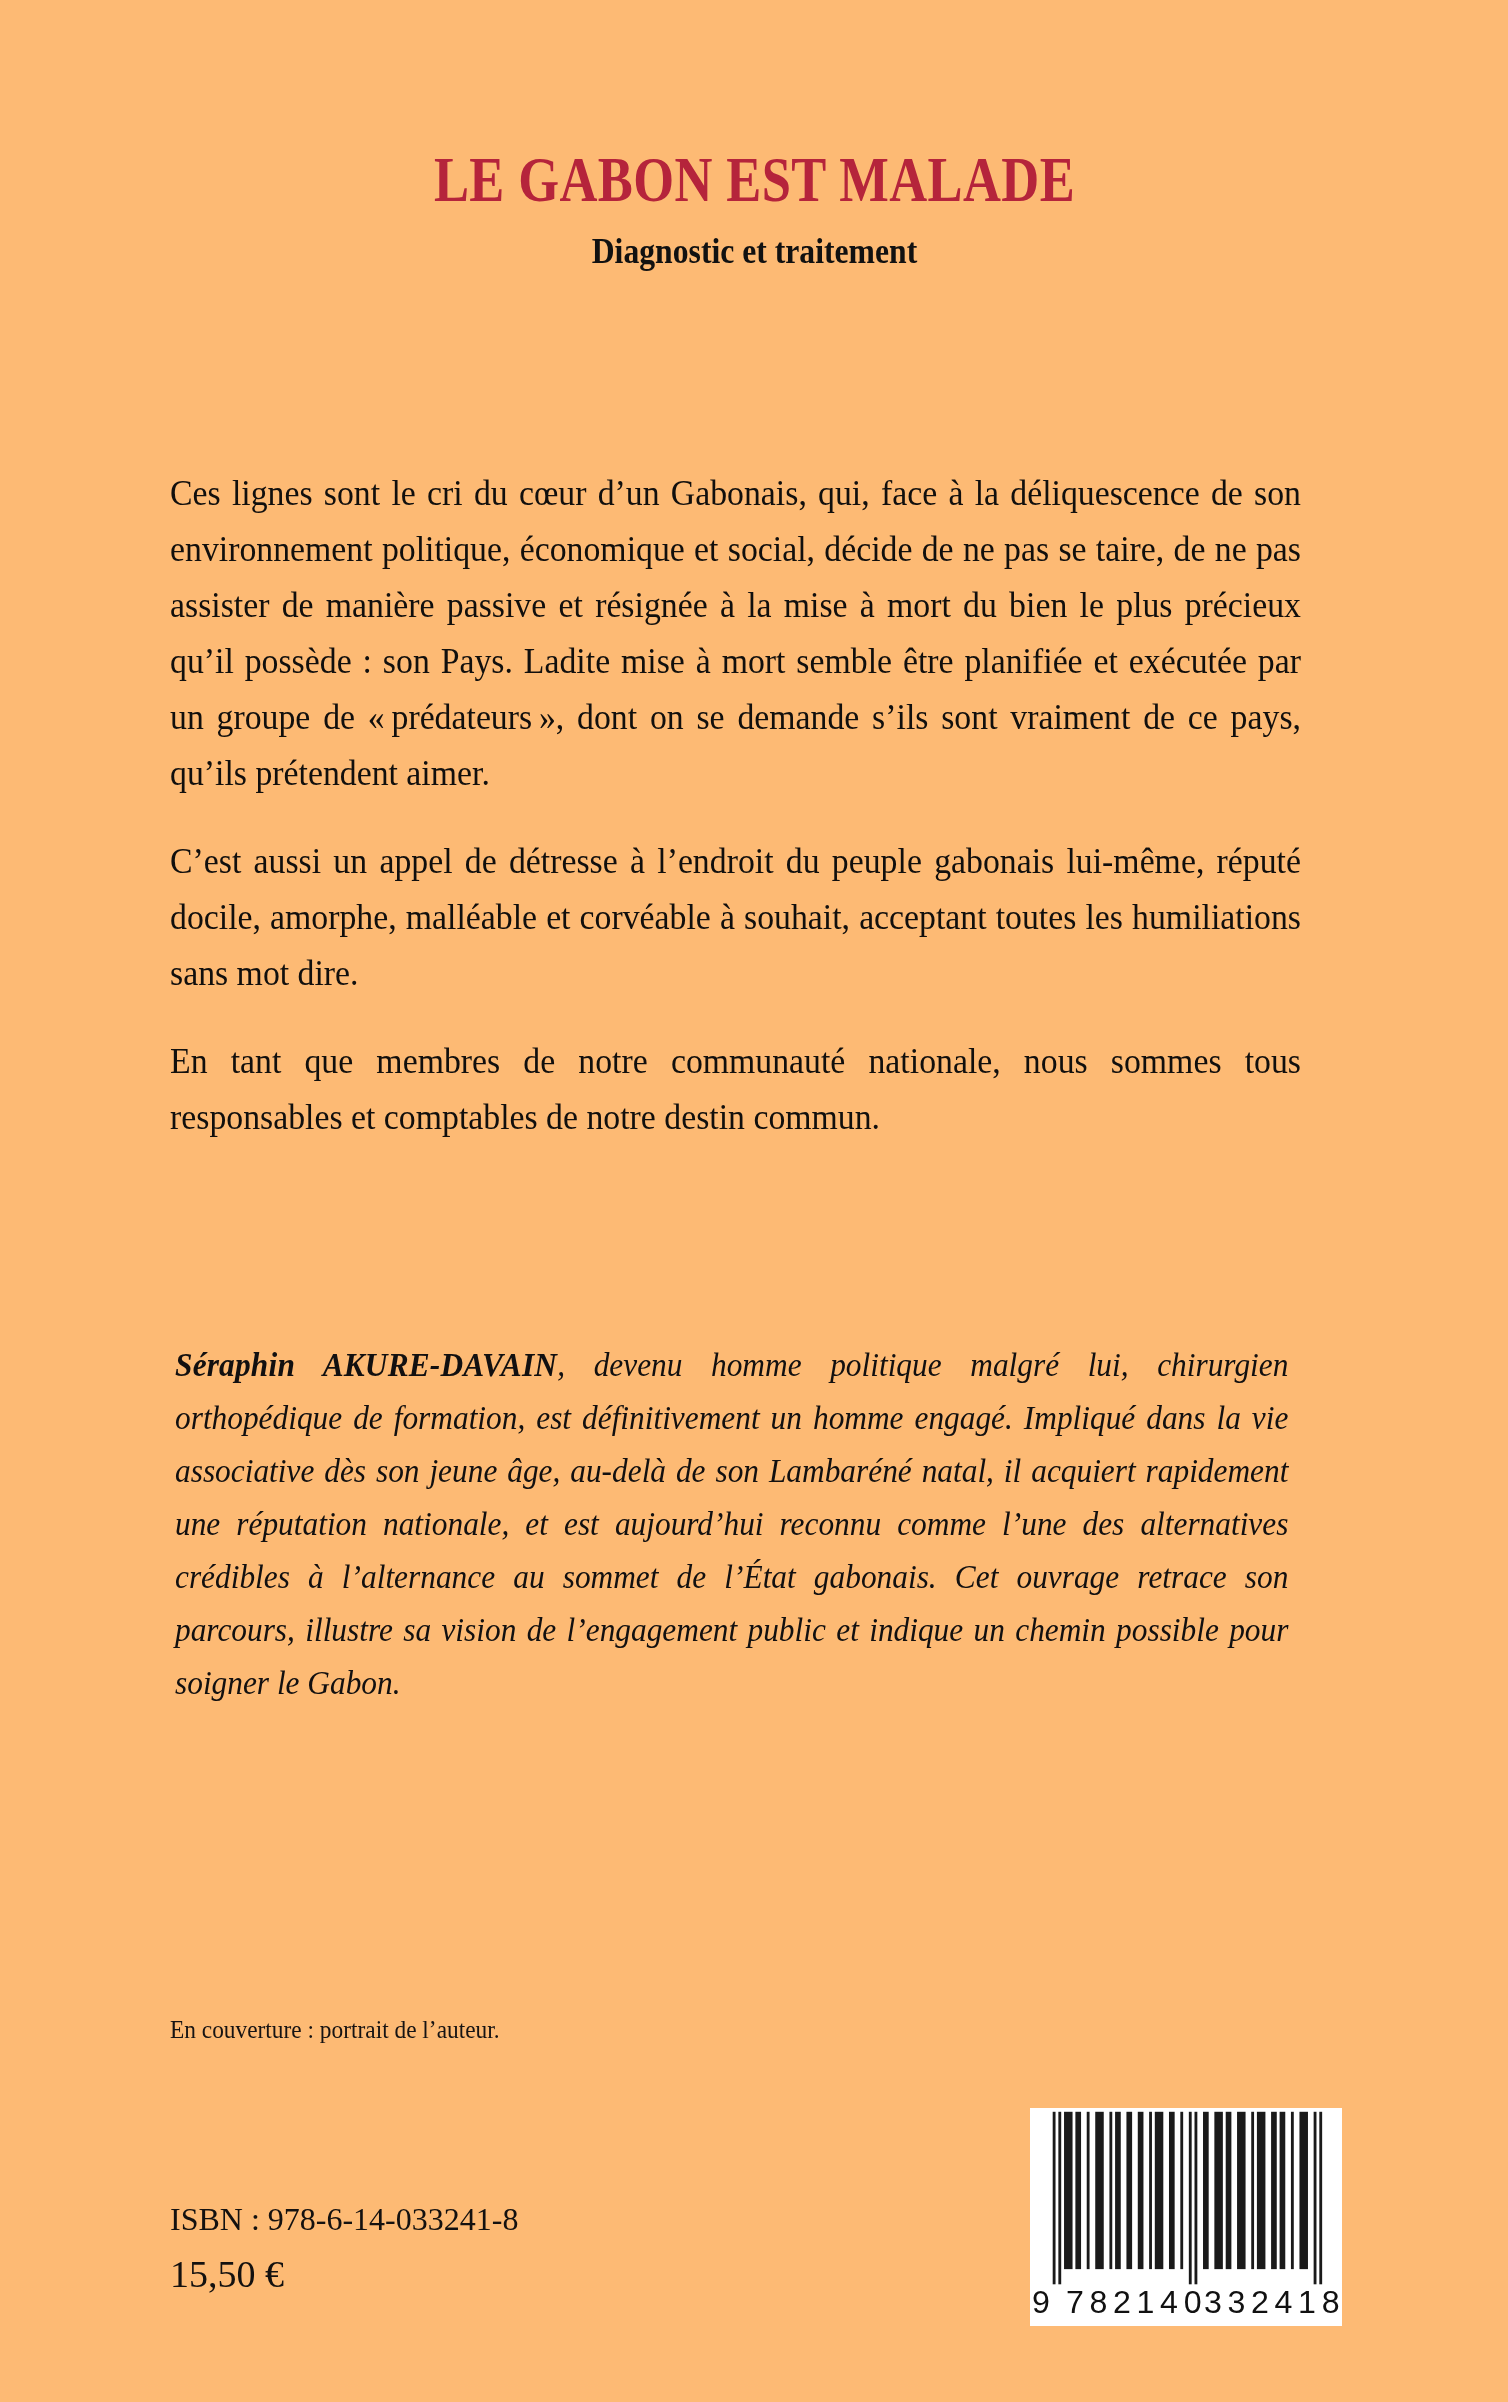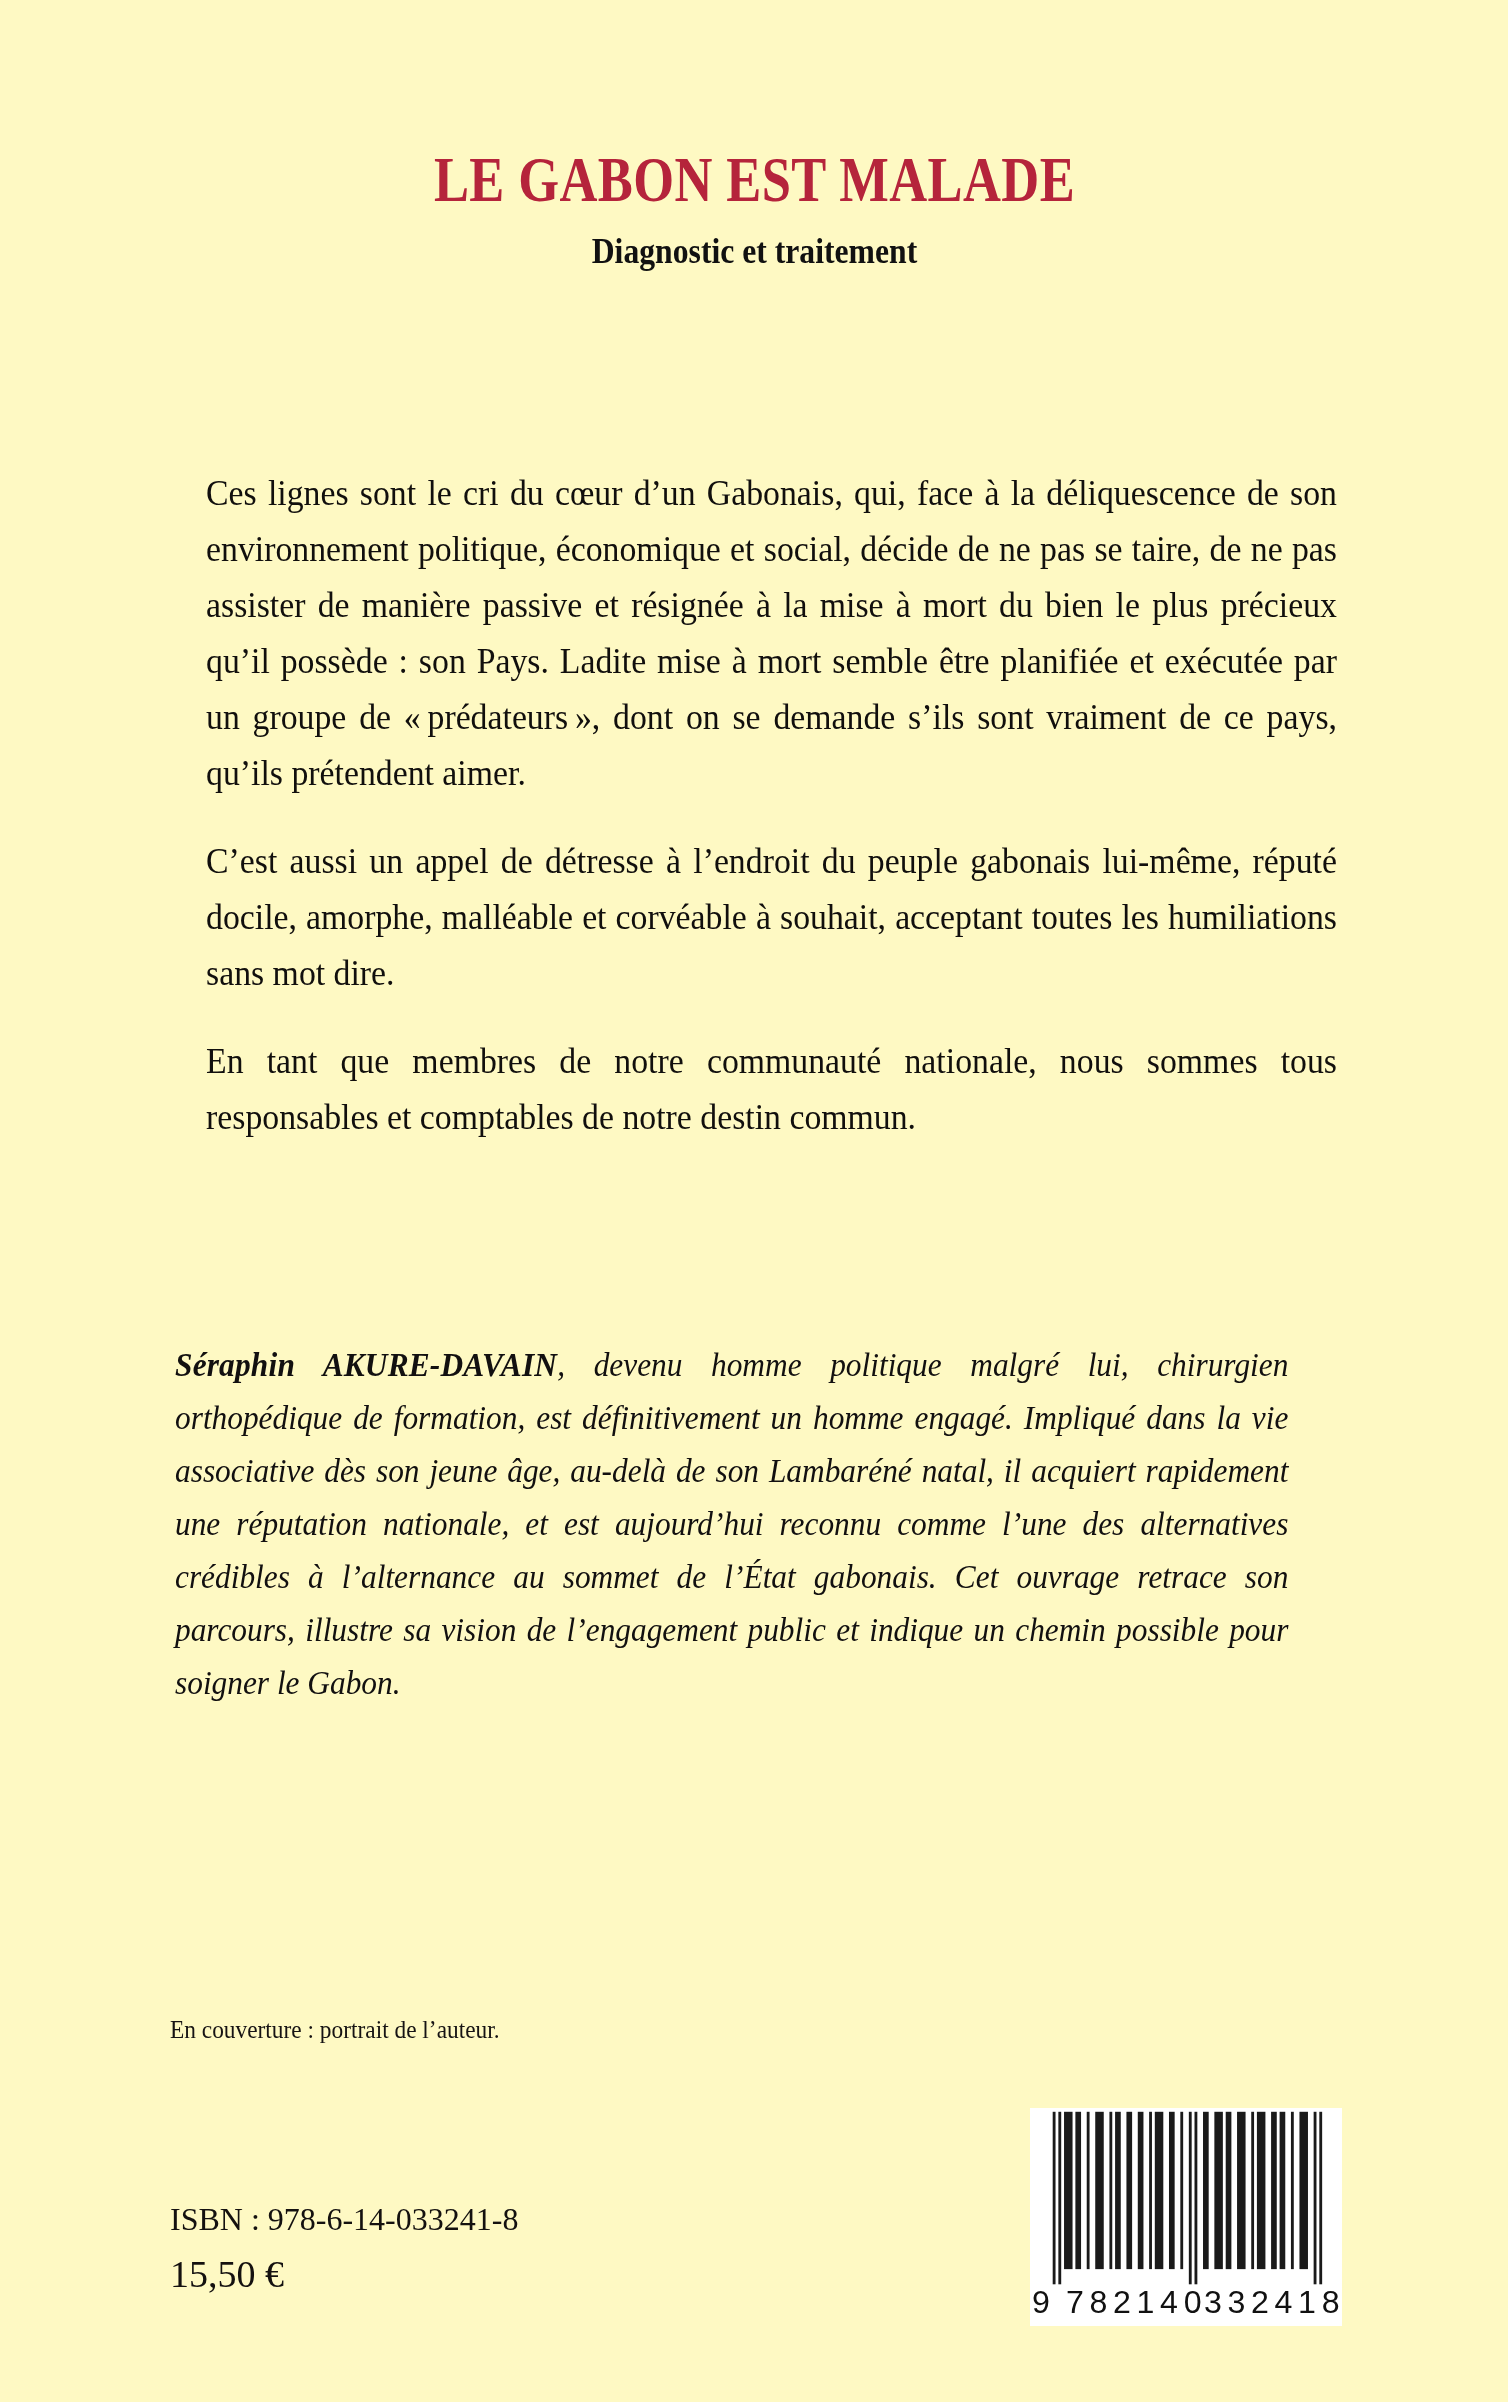--- a/index.html
+++ b/index.html
@@ -6,21 +6,21 @@
   html, body {
     margin: 0;
     padding: 0;
     background: #ffffff;
   }
 
   .page {
     position: relative;
     width: 1508px;
     height: 2403px;
-    background: #fef9c3;
+    background: #fdba74;
     overflow: hidden;
     font-family: "Liberation Serif", "DejaVu Serif", serif;
     color: #14110f;
     -webkit-font-smoothing: antialiased;
   }
 
   
   .header {
     position: absolute;
     left: 170px;
@@ -53,21 +53,20 @@
     transform-origin: center center;
     white-space: nowrap;
   }
 
   
   .blurb {
     position: absolute;
     left: 170px;
     top: 466px;
     width: 1172px;
-    margin-left: 36px;
   }
 
   .blurb p {
     margin: 0 0 32px 0;
     font-family: "Liberation Serif", "DejaVu Serif", serif;
     font-size: 35px;
     line-height: 56px;
     text-align: justify;
     text-justify: inter-word;
     color: #110f0d;

